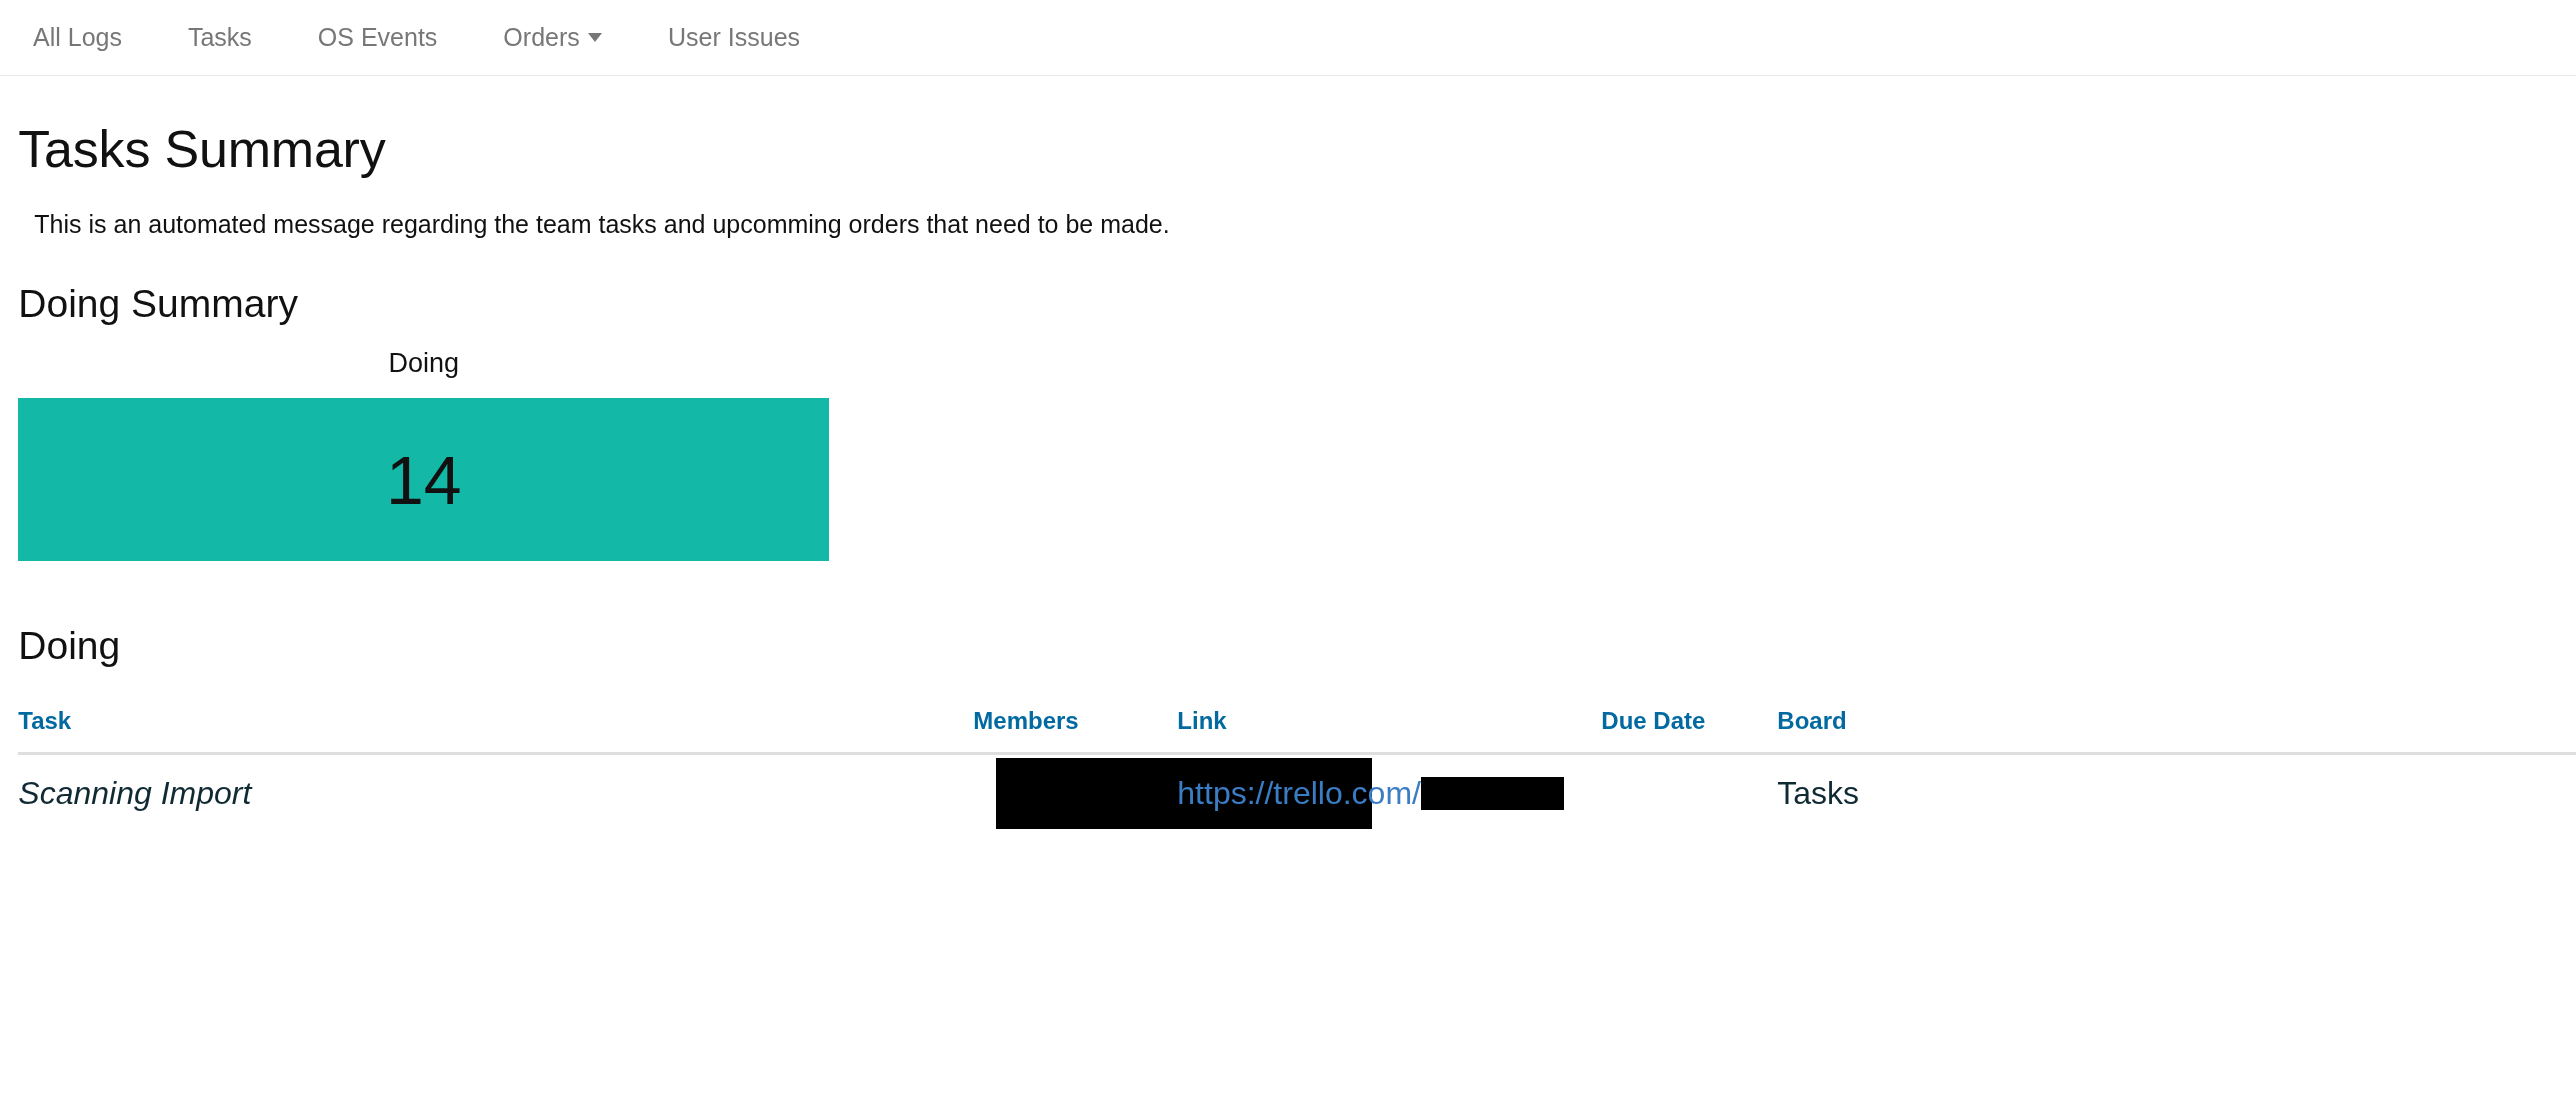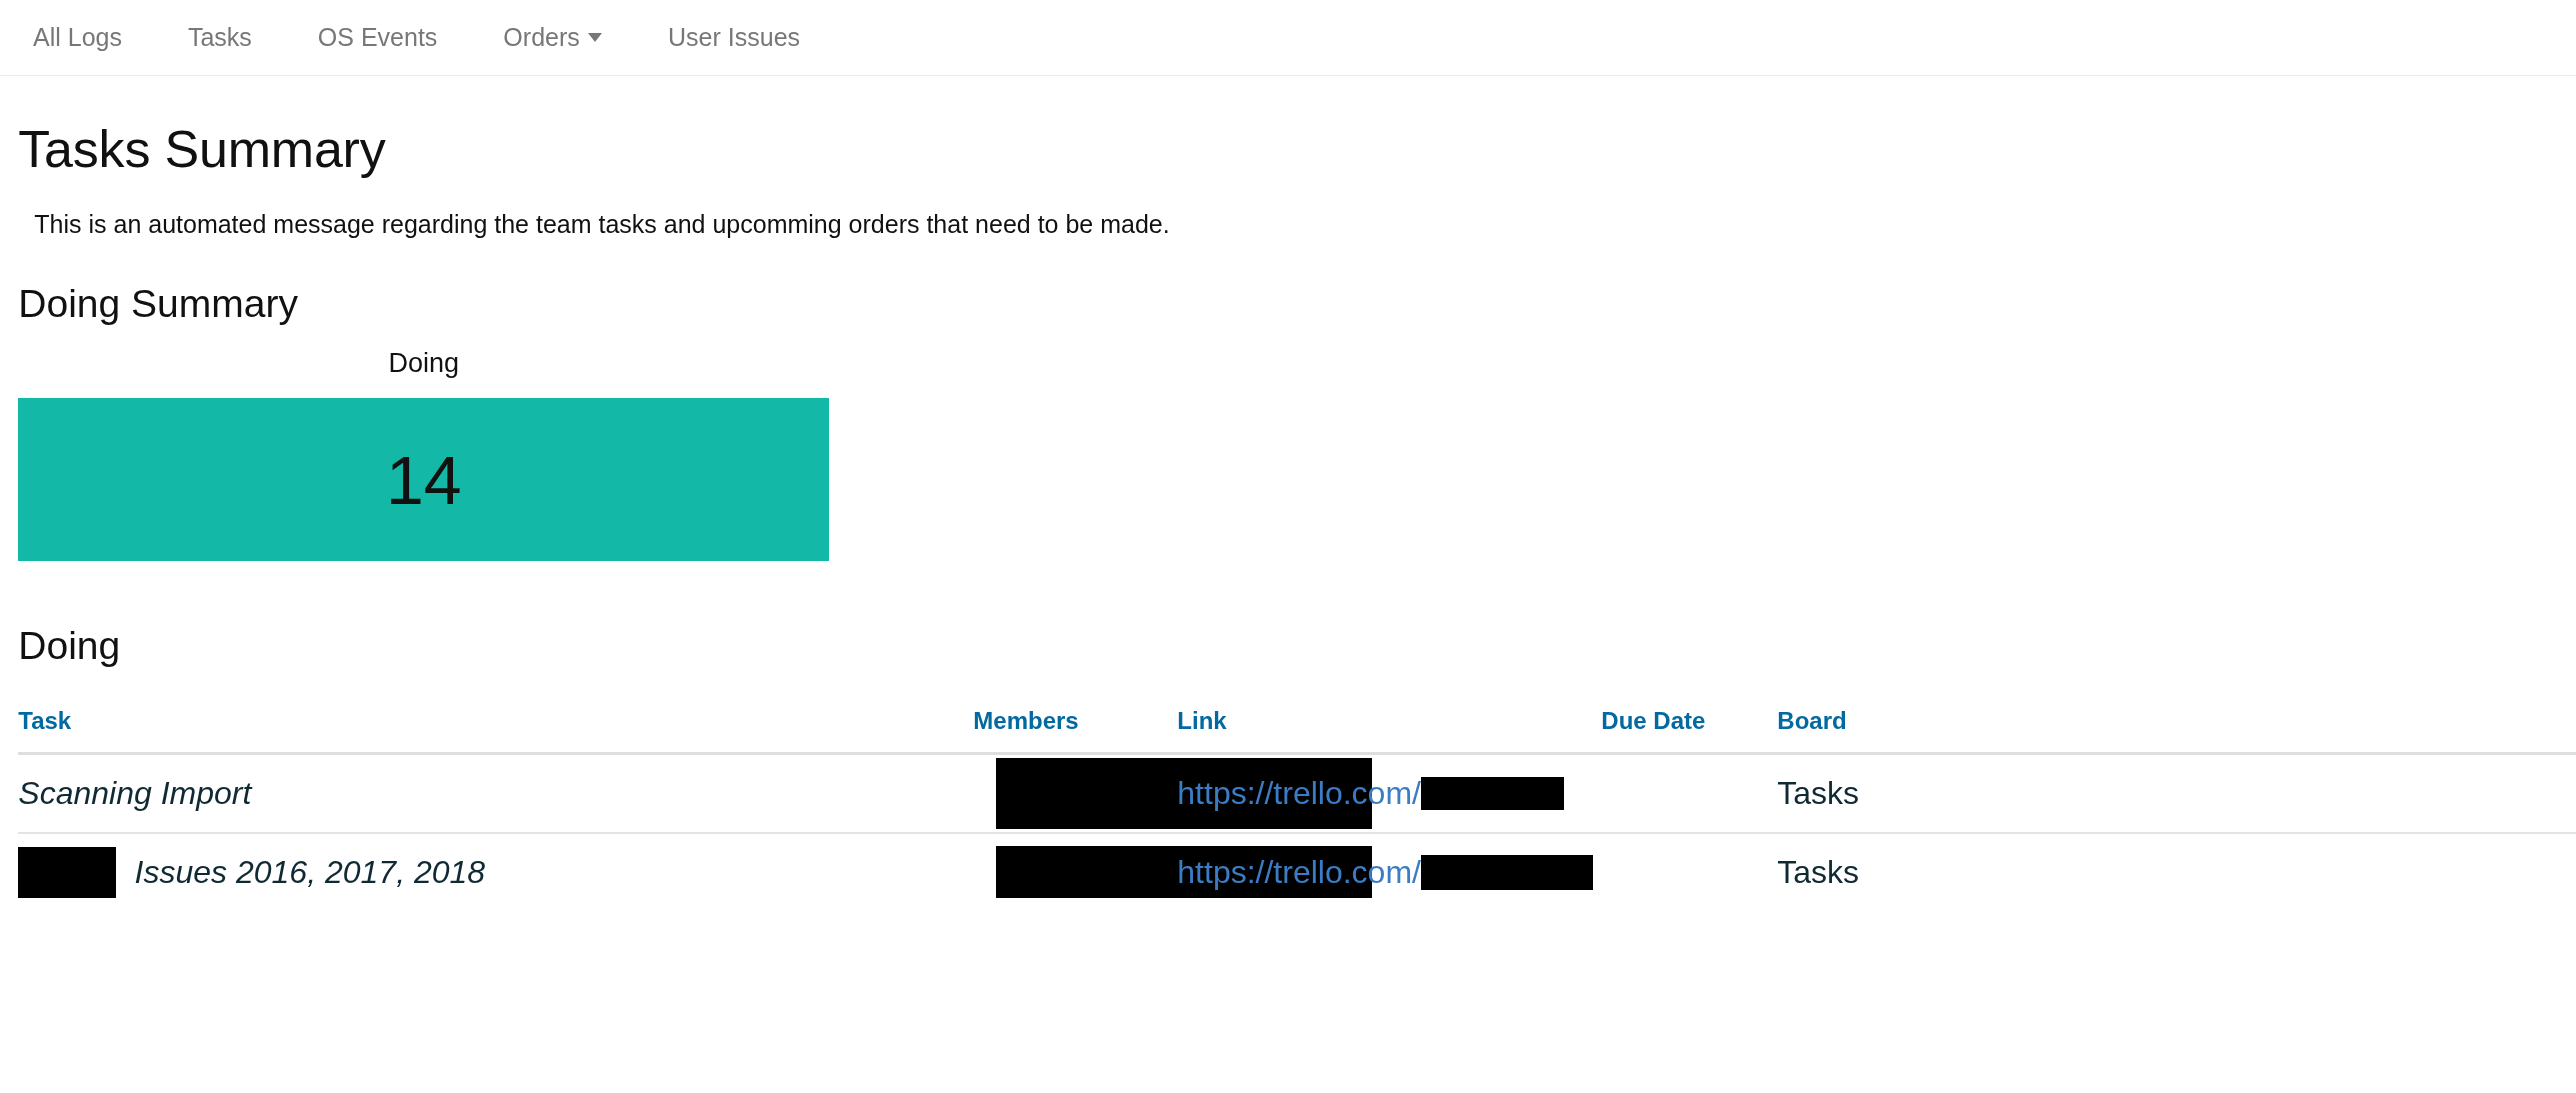--- a/index.html
+++ b/index.html
@@ -244,37 +244,18 @@
         <td class="col-link">
           <div class="link-cell">
             <a>https://trello.com/</a>
               <span class="redaction r-link-1"></span>
           </div>
         </td>
         <td class="col-due"></td>
         <td class="col-board board-cell">Tasks</td>
       </tr>
 
-      <tr>
-        <td class="col-task">
-          <div class="task-cell">
-            <span class="redaction r-task-2"></span>
-            <span>Issues 2016, 2017, 2018</span>
-          </div>
-        </td>
-        <td class="col-member members-cell">
-          <span class="redaction r-members-2"></span>
-        </td>
-        <td class="col-link">
-          <div class="link-cell">
-            <a>https://trello.com/</a>
-              <span class="redaction r-link-2"></span>
-          </div>
-        </td>
-        <td class="col-due"></td>
-        <td class="col-board board-cell">Tasks</td>
-      </tr>
 
 
     </tbody>
   </table>
 </div>
 
 
 </body></html>

